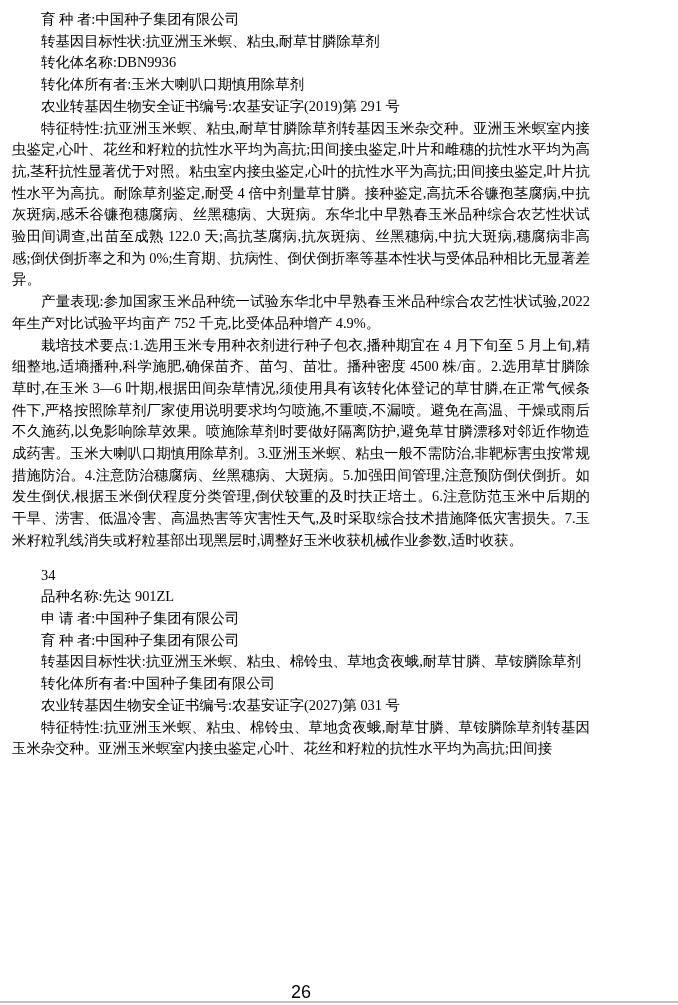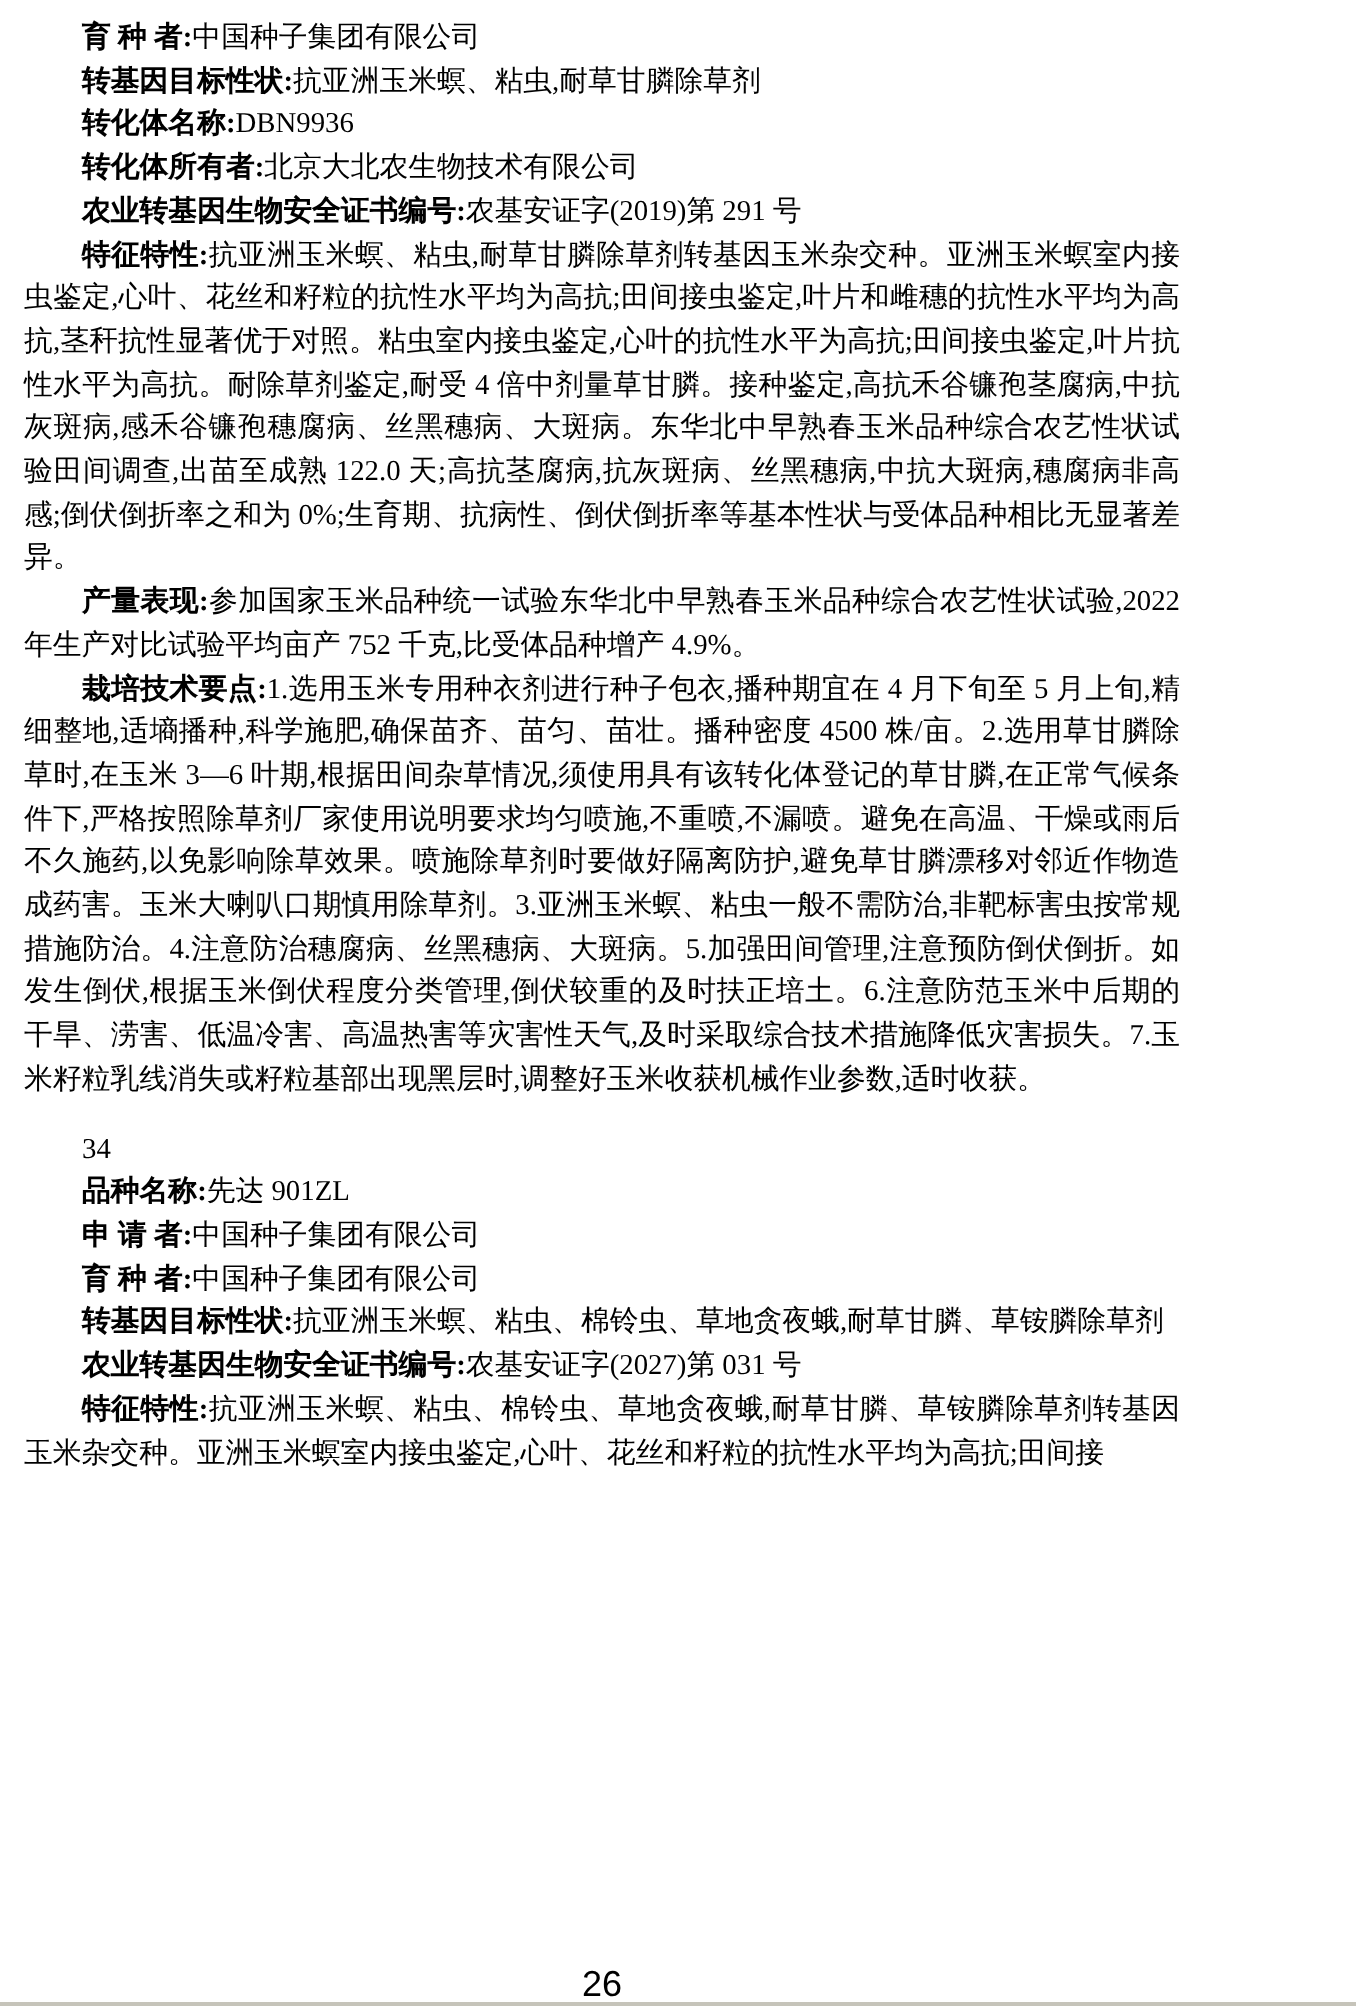--- a/index.html
+++ b/index.html
@@ -15,21 +15,21 @@
     position: absolute;
     top: 9px;
     left: 12px;
     width: 578px;
     font-family: "Liberation Serif", serif;
     font-size: 14.4px;
     line-height: 21.7px;
     text-align: justify;
   }
   .doc p { margin: 0; text-indent: 29px; }
-  .lbl { font-weight: 700; margin-top: 23px; }
+  .lbl { font-weight: 400; margin-top: 23px; }
   .entry-gap { height: 13px; }
   .entry-num { font-weight: 400; }
   .page-num {
     position: absolute;
     left: 12px;
     width: 578px;
     top: 984px;
     text-align: center;
     font-family: "Liberation Sans", sans-serif;
     font-size: 18px;
@@ -45,35 +45,36 @@
   }
 </style>
 </head>
 <body>
 
 <div class="doc">
 
   <p class="field"><span class="lbl">育 种 者:</span><span>中国种子集团有限公司</span></p>
   <p class="field"><span class="lbl">转基因目标性状:</span><span>抗亚洲玉米螟、粘虫,耐草甘膦除草剂</span></p>
   <p class="field"><span class="lbl">转化体名称:</span><span>DBN9936</span></p>
-  <p class="field"><span class="lbl">转化体所有者:</span><span>北京大北农生物技术有限公司</span></p>
+  <p class="field"><span class="lbl">转化体所有者:</span><span>玉米大喇叭口期慎用除草剂</span></p>
   <p class="field"><span class="lbl">农业转基因生物安全证书编号:</span><span>农基安证字(2019)第 291 号</span></p>
 
   <p class="para"><span class="lbl">特征特性:</span><span>抗亚洲玉米螟、粘虫,耐草甘膦除草剂转基因玉米杂交种。亚洲玉米螟室内接虫鉴定,心叶、花丝和籽粒的抗性水平均为高抗;田间接虫鉴定,叶片和雌穗的抗性水平均为高抗,茎秆抗性显著优于对照。粘虫室内接虫鉴定,心叶的抗性水平为高抗;田间接虫鉴定,叶片抗性水平为高抗。耐除草剂鉴定,耐受 4 倍中剂量草甘膦。接种鉴定,高抗禾谷镰孢茎腐病,中抗灰斑病,感禾谷镰孢穗腐病、丝黑穗病、大斑病。东华北中早熟春玉米品种综合农艺性状试验田间调查,出苗至成熟 122.0 天;高抗茎腐病,抗灰斑病、丝黑穗病,中抗大斑病,穗腐病非高感;倒伏倒折率之和为 0%;生育期、抗病性、倒伏倒折率等基本性状与受体品种相比无显著差异。</span></p>
   <p class="para"><span class="lbl">产量表现:</span><span>参加国家玉米品种统一试验东华北中早熟春玉米品种综合农艺性状试验,2022 年生产对比试验平均亩产 752 千克,比受体品种增产 4.9%。</span></p>
   <p class="para"><span class="lbl">栽培技术要点:</span><span>1.选用玉米专用种衣剂进行种子包衣,播种期宜在 4 月下旬至 5 月上旬,精细整地,适墒播种,科学施肥,确保苗齐、苗匀、苗壮。播种密度 4500 株/亩。2.选用草甘膦除草时,在玉米 3—6 叶期,根据田间杂草情况,须使用具有该转化体登记的草甘膦,在正常气候条件下,严格按照除草剂厂家使用说明要求均匀喷施,不重喷,不漏喷。避免在高温、干燥或雨后不久施药,以免影响除草效果。喷施除草剂时要做好隔离防护,避免草甘膦漂移对邻近作物造成药害。玉米大喇叭口期慎用除草剂。3.亚洲玉米螟、粘虫一般不需防治,非靶标害虫按常规措施防治。4.注意防治穗腐病、丝黑穗病、大斑病。5.加强田间管理,注意预防倒伏倒折。如发生倒伏,根据玉米倒伏程度分类管理,倒伏较重的及时扶正培土。6.注意防范玉米中后期的干旱、涝害、低温冷害、高温热害等灾害性天气,及时采取综合技术措施降低灾害损失。7.玉米籽粒乳线消失或籽粒基部出现黑层时,调整好玉米收获机械作业参数,适时收获。</span></p>
 
   <div class="entry-gap"></div>
 
   <p class="entry-num">34</p>
 
   <p class="field"><span class="lbl">品种名称:</span><span>先达 901ZL</span></p>
   <p class="field"><span class="lbl">申 请 者:</span><span>中国种子集团有限公司</span></p>
   <p class="field"><span class="lbl">育 种 者:</span><span>中国种子集团有限公司</span></p>
   <p class="field"><span class="lbl">转基因目标性状:</span><span>抗亚洲玉米螟、粘虫、棉铃虫、草地贪夜蛾,耐草甘膦、草铵膦除草剂</span></p>
+  <p class="field"><span class="lbl">转化体所有者:</span><span>中国种子集团有限公司</span></p>
   <p class="field"><span class="lbl">农业转基因生物安全证书编号:</span><span>农基安证字(2027)第 031 号</span></p>
 
   <p class="para"><span class="lbl">特征特性:</span><span>抗亚洲玉米螟、粘虫、棉铃虫、草地贪夜蛾,耐草甘膦、草铵膦除草剂转基因玉米杂交种。亚洲玉米螟室内接虫鉴定,心叶、花丝和籽粒的抗性水平均为高抗;田间接</span></p>
 
 </div>
 
 <div class="page-num">26</div>
 <div class="bottom-rule"></div>
 
 </body></html>

